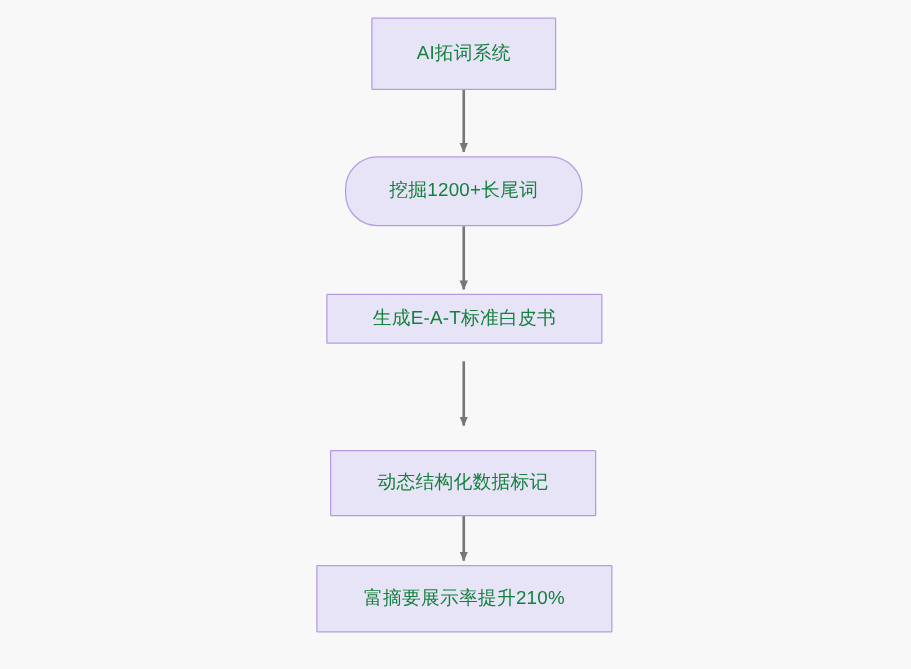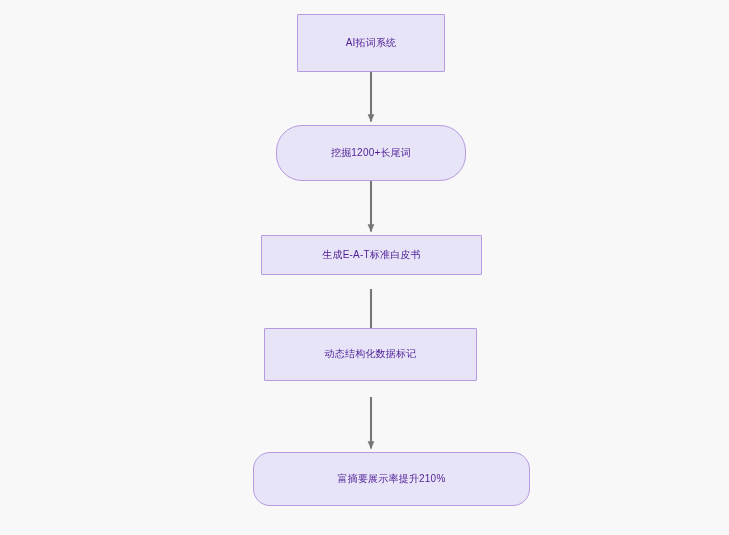--- a/index.html
+++ b/index.html
@@ -30,33 +30,33 @@
     position: absolute;
     display: flex;
     align-items: center;
     justify-content: center;
     background: #e8e4f8;
     border: 1.4px solid #b69ae0;
     border-radius: 1px;
     z-index: 2;
   }
   .flow-node-label {
-    font-size: 10px;
+    font-size: 15px;
     line-height: 1.25;
-    color: #4c1d95;
+    color: #15803d;
     letter-spacing: 0.2px;
     white-space: nowrap;
     text-align: center;
   }
   
   .node-n1 { left: 297px; top: 14px;  width: 148px; height: 58px; }
   .node-n2 { left: 276px; top: 125px; width: 190px; height: 56px; border-radius: 26px; }
   .node-n3 { left: 261px; top: 235px; width: 221px; height: 40px; }
-  .node-n4 { left: 264px; top: 328px; width: 213px; height: 53px; }
-  .node-n5 { left: 253px; top: 452px; width: 277px; height: 54px; border-radius: 17px; }
+  .node-n4 { left: 264px; top: 360px; width: 213px; height: 53px; }
+  .node-n5 { left: 253px; top: 452px; width: 237px; height: 54px; }
 </style>
 </head>
 <body>
 
 <div id="flowchart-canvas">
 
   <svg id="edge-layer" width="729" height="535" viewBox="0 0 729 535">
     <defs>
       <marker id="arrowhead" markerWidth="9" markerHeight="9" refX="7.2" refY="4" orient="auto" markerUnits="userSpaceOnUse">
         <path d="M0,0.6 L7.6,4 L0,7.4 z" fill="#777777"></path>

